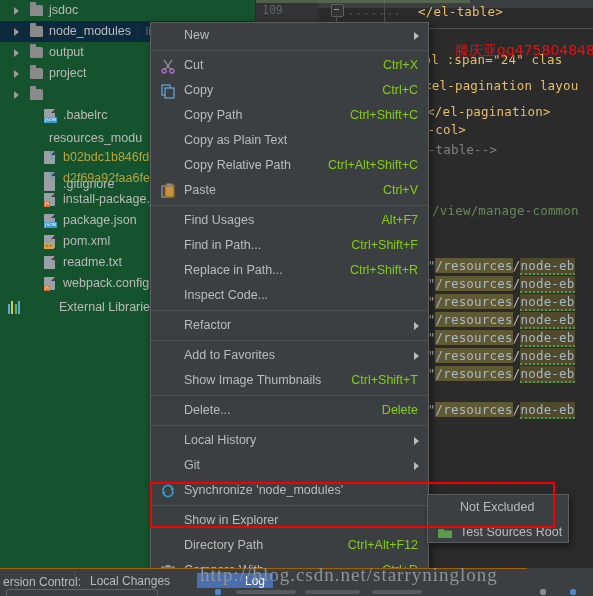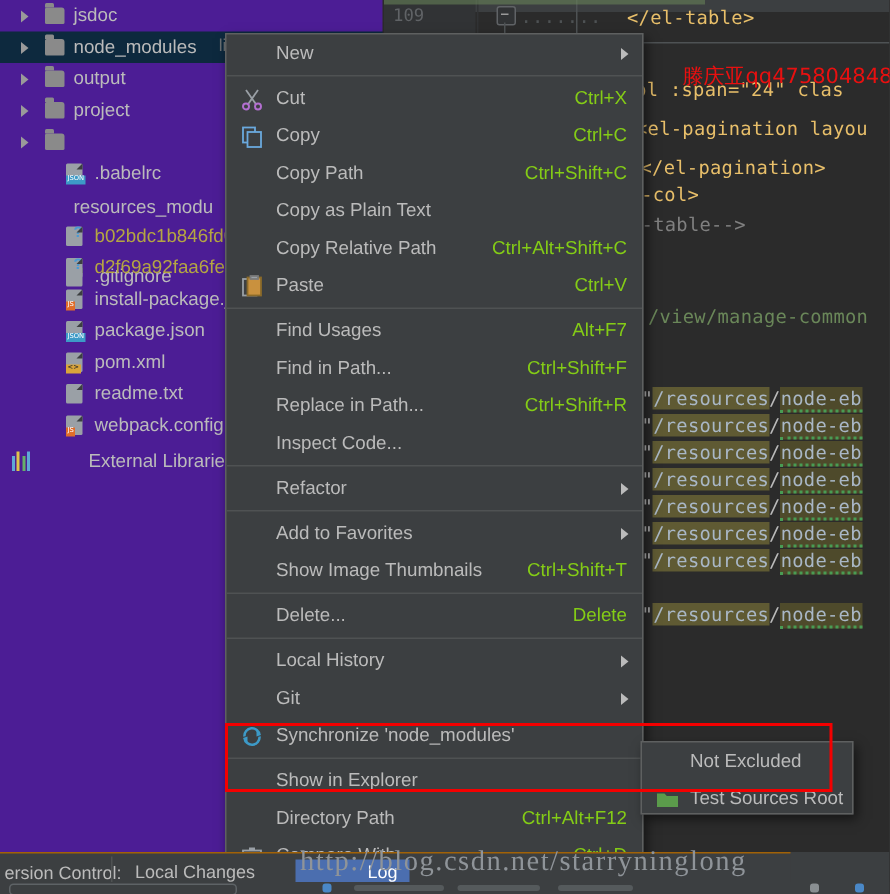--- a/index.html
+++ b/index.html
@@ -24,21 +24,21 @@
   }
   .tg{color:#e8bf6a;}   
   .at{color:#bababa;}
   .st{color:#6a8759;}   
   .cm{color:#808080;}   
   .dot{color:#4e5254;}
   .srch{background:#5f5a33;}
   .srch2{background:#4e4a2b;}
   .wav{border-bottom:2px dotted #499c54;}
   
-  #tree{position:absolute;left:0;top:0;width:256px;height:568px;background:#4c1d95;overflow:hidden;}
+  #tree{position:absolute;left:0;top:0;width:256px;height:568px;background:#14532d;overflow:hidden;}
   .trow{position:absolute;left:0;width:256px;height:21px;line-height:21px;white-space:nowrap;color:#bbbbbb;font-size:12.5px;}
   .trow.sel{background:#0d293e;}
   .arrow{position:absolute;width:0;height:0;border-left:5px solid #9a9a9a;border-top:4px solid transparent;border-bottom:4px solid transparent;top:7px;}
   .ficon{position:absolute;top:5px;width:13px;height:11px;}
   .folder{background:#8a8a8a;border-radius:1px 2px 1px 1px;}
   .folder:before{content:"";position:absolute;left:0;top:-3px;width:6px;height:3px;background:#8a8a8a;border-radius:1px 1px 0 0;}
   .fileico{position:absolute;top:4px;width:11px;height:13px;background:#9aa0a6;border-radius:1px;}
   .fileico:after{content:"";position:absolute;right:0;top:0;border-left:4px solid transparent;border-bottom:4px solid #3c3f41;}
   .badge{position:absolute;left:0;bottom:-1px;height:6px;line-height:6px;font-size:4.5px;padding:0 1px;color:#fff;font-family:"DejaVu Sans",sans-serif;}
   .bjson{background:#3d9ac7;}

